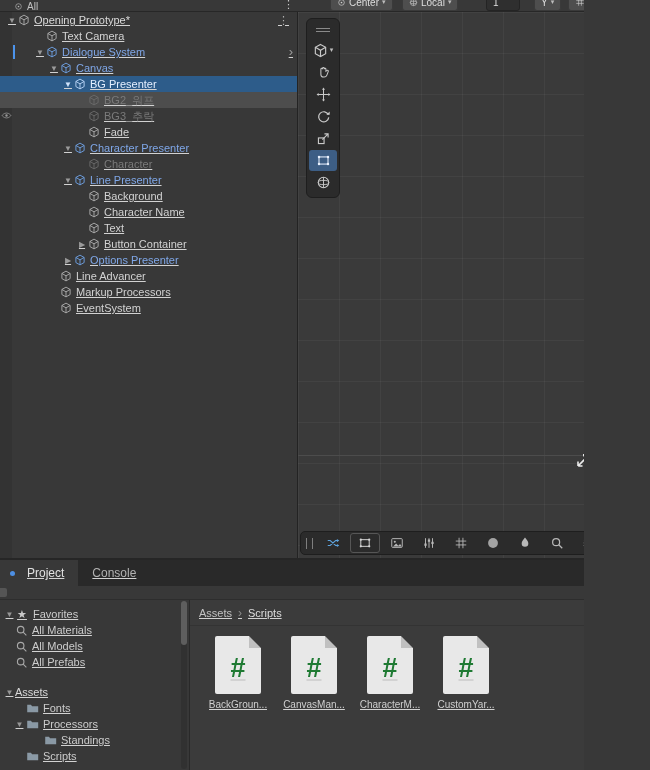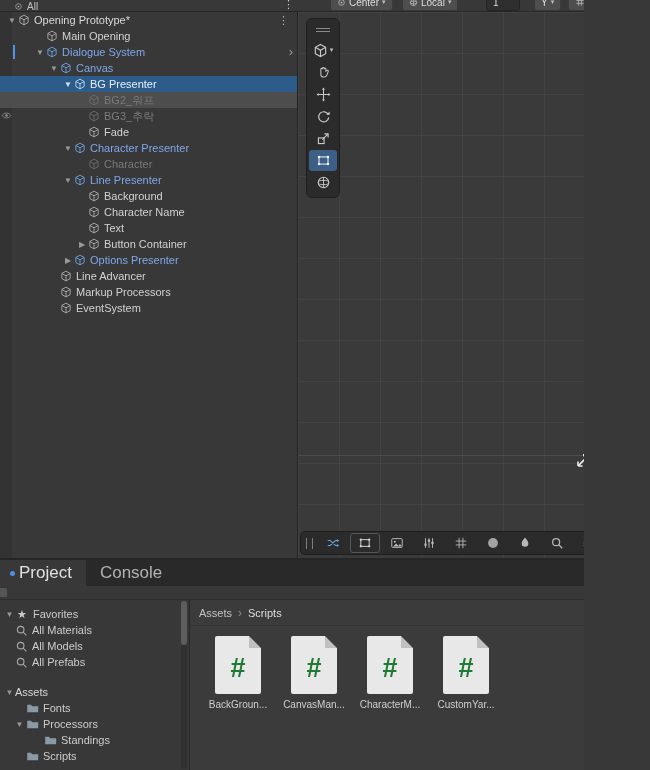--- a/index.html
+++ b/index.html
@@ -1,18 +1,18 @@
 <!DOCTYPE html>
 <html><head>
 <meta charset="utf-8">
 <style>
   * { box-sizing: border-box; margin: 0; padding: 0; }
   html,body { width:650px; height:770px; overflow:hidden; }
   body { font-family:"Liberation Sans","DejaVu Sans",sans-serif; background:#383838; color:#D2D2D2; }
-  .window { position:relative; width:584px; height:770px; background:#3b82f6; }
+  .window { position:relative; width:584px; height:770px; background:#3b82f6;text-decoration:underline; }
   svg { display:block; }
 
   
   .topstrip { position:relative; height:12px; background:#383838; border-bottom:1px solid #272727; overflow:hidden; z-index:5; }
   .scope { position:absolute; left:14px; top:0; height:12px; display:flex; align-items:center; gap:4px; font-size:10px; color:#C2C2C2; }
   .kebab { position:absolute; left:283px; top:-2px; color:#C8C8C8; font-size:11px; cursor:default; }
   .tbtn { position:absolute; top:-7px; height:18px; background:#4E4E4E; border:1px solid #3A3A3A; border-radius:3px;
           display:flex; align-items:center; gap:3px; padding:0 6px; font-size:10px; color:#DEDEDE; }
   .tfield { position:absolute; top:-7px; left:486px; width:34px; height:18px; background:#2F2F2F; border:1px solid #242424;
             border-radius:3px; display:flex; align-items:center; padding:0 6px; font-size:10px; color:#DEDEDE; }
@@ -65,21 +65,21 @@
   .bhandle { width:7px; height:11px; margin:0 3px 0 1px; border-left:1px solid #7E7E7E; border-right:1px solid #7E7E7E; }
   .bbtn { width:30px; height:20px; border:0; background:transparent; border-radius:3px; display:flex; align-items:center;
           justify-content:center; color:#B8B8B8; }
   .bbtn svg { width:14px; height:14px; }
   .bbtn.hl { color:#5EA4DE; }
   .bbtn.framed { outline:1px solid #565656; outline-offset:-1px; color:#D6D6D6; }
 
   
   .bottom { height:212px; border-top:2px solid #262626; background:#383838; }
   .tabbar { display:flex; height:26px; background:#292929; }
-  .tab { display:flex; align-items:center; gap:4px; padding:0 14px; font-size:17px; color:#B2B2B2; cursor:default; }
+  .tab { display:flex; align-items:center; gap:12px; padding:0 14px; font-size:12px; color:#B2B2B2; cursor:default; }
   .tab.active { background:#383838; color:#E0E0E0; padding-left:10px; }
   .tabdot { width:5px; height:5px; border-radius:50%; background:#4D8FE3; }
   .ptoolbar { position:relative; height:14px; background:#383838; border-bottom:1px solid #2D2D2D; }
   .frag { position:absolute; left:0; top:2px; width:7px; height:9px; background:#555; border-radius:0 2px 2px 0; }
 
   .pcontent { display:flex; height:170px; }
   .psidebar { position:relative; width:190px; background:#383838; border-right:1px solid #292929; padding-top:6px; overflow:hidden; }
   .srow { display:flex; align-items:center; height:16px; font-size:11px; color:#CCCCCC; cursor:default; }
   .l0{padding-left:4px}.l1{padding-left:14px}.l2{padding-left:32px}
   .sarrow { width:11px; flex:0 0 11px; font-size:8px; color:#969696; text-align:center; }
@@ -238,21 +238,21 @@
           </svg>
         <span class="t-head">Opening Prototype*</span>
         <span class="trail-kebab">⋮</span>
       </div>
 
       <div class="h-row ind1">
         <span class="hspace"></span>
         <svg class="hicon c-norm">
             <use href="#i-cube"></use>
           </svg>
-        <span class="t-norm">Main Opening</span>
+        <span class="t-norm">Text Camera</span>
       </div>
 
       <div class="h-row ind1">
         <span class="harrow">▼</span>
         <svg class="hicon c-blue">
             <use href="#i-cube"></use>
           </svg>
         <span class="t-blue">Dialogue System</span>
         <span class="trail-chev">›</span>
       </div>

